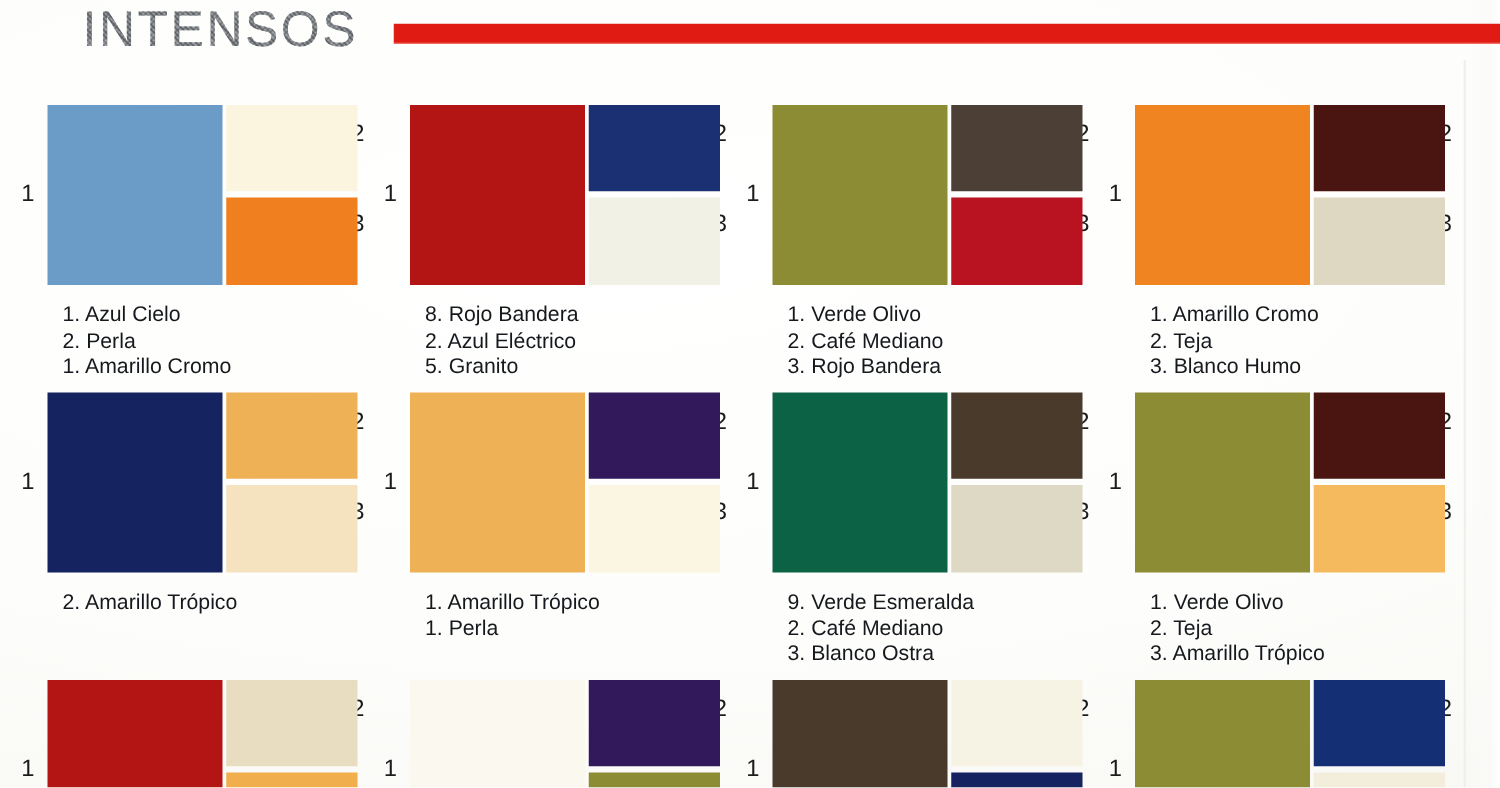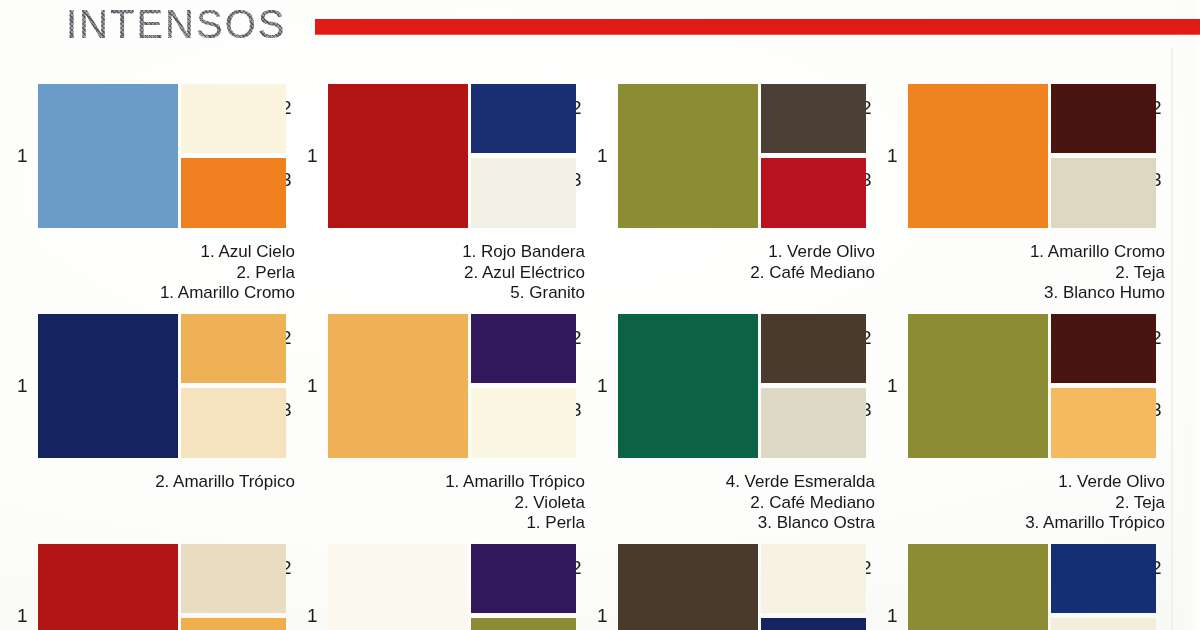--- a/index.html
+++ b/index.html
@@ -147,21 +147,20 @@
   }
   .num-1 { left: 17px;  top: 76px; }
   .num-2 { left: 281px; top: 28px; }
   .num-3 { left: 281px; top: 100px; }
 
   .legend {
     position: absolute;
     left: 50px;
     top: 172px;
     width: 245px;
-    text-align: right;
   }
   .legend .line {
     font-size: 17px;
     line-height: 20.5px;
     color: #15181c;
     white-space: nowrap;
   }
 
   
   #row-3 .swatches { top: 14px; }
@@ -198,37 +197,38 @@
     <div class="group g1">
       <div class="num num-1">1</div>
       <div class="num num-2">2</div>
       <div class="num num-3">3</div>
       <div class="swatches">
         <div class="sw-main" title="Rojo Bandera" style="background: rgb(178, 21, 19);"></div>
         <div class="sw-sec" title="Azul Eléctrico" style="background: rgb(27, 47, 115);"></div>
         <div class="sw-ter" title="Granito" style="background: rgb(242, 241, 230);"></div>
       </div>
       <div class="legend">
-        <div class="line">1. Rojo Bandera</div>
+        <div class="line">8. Rojo Bandera</div>
         <div class="line">2. Azul Eléctrico</div>
         <div class="line">5. Granito</div>
       </div>
     </div>
     <div class="group g2">
       <div class="num num-1">1</div>
       <div class="num num-2">2</div>
       <div class="num num-3">3</div>
       <div class="swatches">
         <div class="sw-main" title="Verde Olivo" style="background: rgb(139, 140, 51);"></div>
         <div class="sw-sec" title="Café Mediano" style="background: rgb(76, 64, 54);"></div>
         <div class="sw-ter" title="Rojo Bandera" style="background: rgb(185, 18, 32);"></div>
       </div>
       <div class="legend">
         <div class="line">1. Verde Olivo</div>
         <div class="line">2. Café Mediano</div>
+        <div class="line">3. Rojo Bandera</div>
       </div>
     </div>
     <div class="group g3">
       <div class="num num-1">1</div>
       <div class="num num-2">2</div>
       <div class="num num-3">3</div>
       <div class="swatches">
         <div class="sw-main" title="Amarillo Cromo" style="background: rgb(240, 132, 33);"></div>
         <div class="sw-sec" title="Teja" style="background: rgb(74, 20, 16);"></div>
         <div class="sw-ter" title="Blanco Humo" style="background: rgb(222, 216, 195);"></div>
@@ -258,35 +258,34 @@
       <div class="num num-1">1</div>
       <div class="num num-2">2</div>
       <div class="num num-3">3</div>
       <div class="swatches">
         <div class="sw-main" title="Amarillo Trópico" style="background: rgb(238, 177, 85);"></div>
         <div class="sw-sec" title="Violeta" style="background: rgb(50, 25, 92);"></div>
         <div class="sw-ter" title="Perla" style="background: rgb(251, 246, 226);"></div>
       </div>
       <div class="legend">
         <div class="line">1. Amarillo Trópico</div>
-        <div class="line">2. Violeta</div>
         <div class="line">1. Perla</div>
       </div>
     </div>
     <div class="group g2">
       <div class="num num-1">1</div>
       <div class="num num-2">2</div>
       <div class="num num-3">3</div>
       <div class="swatches">
         <div class="sw-main" title="Verde Esmeralda" style="background: rgb(12, 98, 69);"></div>
         <div class="sw-sec" title="Café Mediano" style="background: rgb(74, 58, 44);"></div>
         <div class="sw-ter" title="Blanco Ostra" style="background: rgb(222, 217, 196);"></div>
       </div>
       <div class="legend">
-        <div class="line">4. Verde Esmeralda</div>
+        <div class="line">9. Verde Esmeralda</div>
         <div class="line">2. Café Mediano</div>
         <div class="line">3. Blanco Ostra</div>
       </div>
     </div>
     <div class="group g3">
       <div class="num num-1">1</div>
       <div class="num num-2">2</div>
       <div class="num num-3">3</div>
       <div class="swatches">
         <div class="sw-main" title="Verde Olivo" style="background: rgb(139, 140, 51);"></div>

